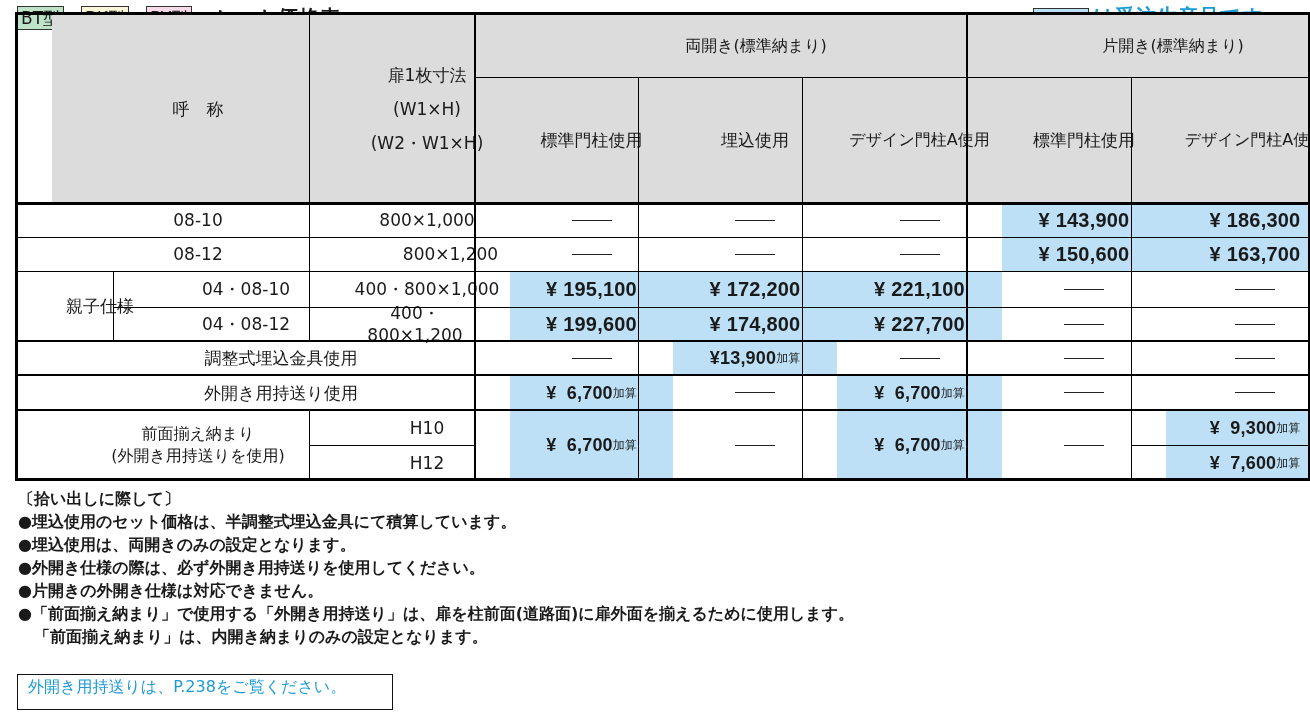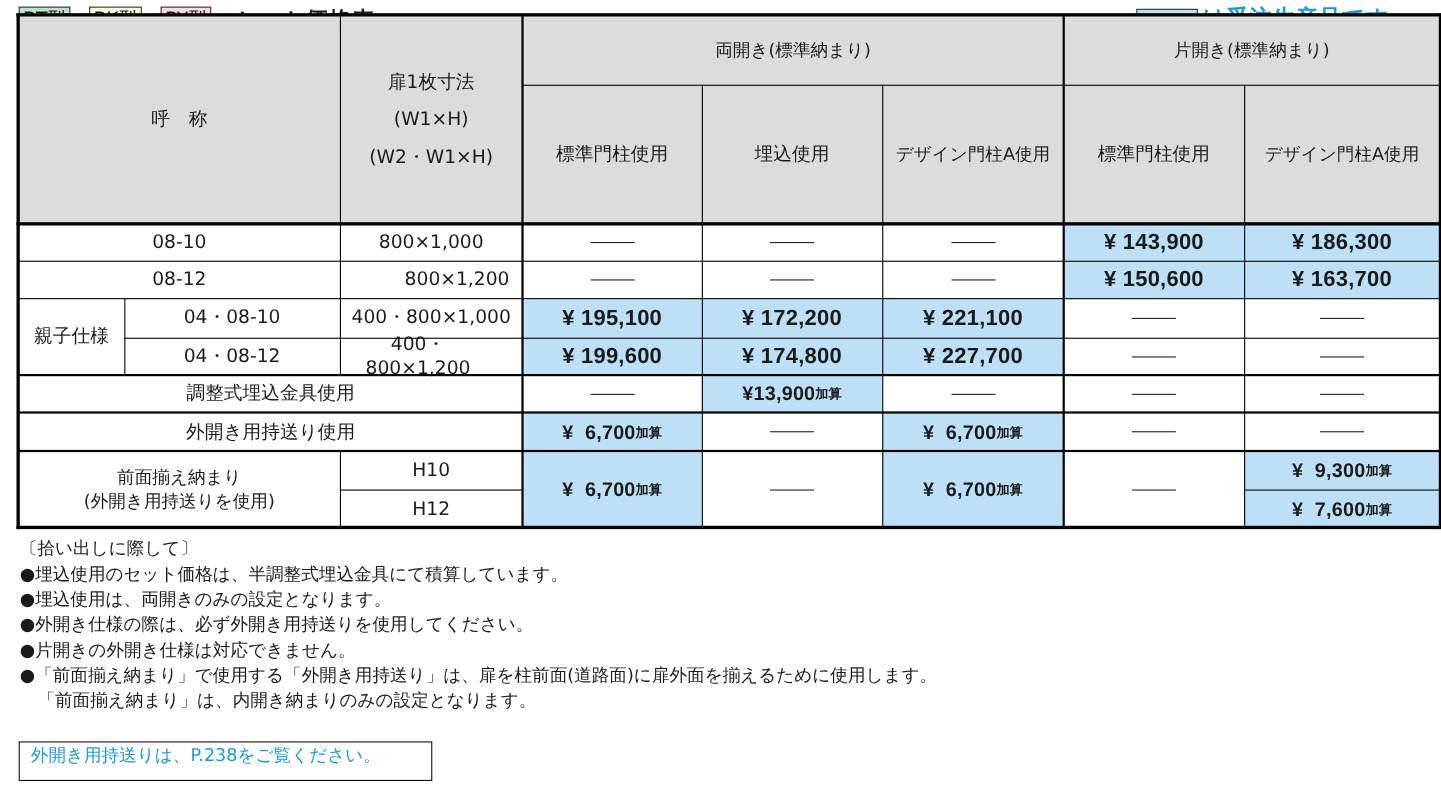--- a/index.html
+++ b/index.html
@@ -4,29 +4,29 @@
 <style>
   html, body { margin:0; padding:0; background:#ffffff; }
   body { width:1310px; height:724px; position:relative; overflow:hidden;
          font-family:"DejaVu Sans","Liberation Sans",sans-serif; color:#1a1a1a; }
   .tag { position:absolute; top:6px; height:24px; border:1px solid #333; font-size:17px;
          line-height:22px; padding:0 3px; box-sizing:border-box; }
   .title { position:absolute; left:213px; top:3px; font-size:21px; font-weight:bold; line-height:30px; }
   .legend-swatch { position:absolute; left:1033px; top:8px; width:56px; height:22px; background:#bde0f7; border:1px solid #333; box-sizing:border-box; }
   .legend-text { position:absolute; left:1093px; top:2px; font-size:21px; color:#1d9ad6; font-weight:bold; line-height:30px; }
   .cell { position:absolute; box-sizing:border-box; display:flex; align-items:center; justify-content:center;
-          text-align:center; font-size:17px; line-height:22px; }
+          text-align:center; font-size:17px; line-height:22px;margin-left:35px; }
   .hdr { background:#dcdcdc; }
   .blue { background:#bde0f7; }
   .price { font-weight:bold; font-size:20px; font-family:"Liberation Sans",sans-serif; letter-spacing:0.2px; }
-  .suffix { font-size:12px; font-weight:bold; }
+  .suffix { font-size:12px; font-weight:normal; }
   .dash { display:inline-block; width:40px; height:0; border-top:1.5px solid #222; }
   .hline { position:absolute; background:#000; }
   .vline { position:absolute; background:#000; }
-  .notes { position:absolute; left:18px; top:487px; font-size:16px; line-height:23px; }
+  .notes { position:absolute; left:18px; top:487px; font-size:16px; line-height:23px;font-weight:bold; }
   .notes div { white-space:nowrap; }
   .link-box { position:absolute; left:17px; top:674px; width:376px; height:36px; border:1.5px solid #111;
               box-sizing:border-box; color:#1d9ad6; font-size:16px; line-height:23px; padding-left:10px; }
   .multi { flex-direction:column; }
 </style>
 </head>
 <body>
 
 <div class="tag" style="left:17px;background:#bfe3c8;">BT型</div>
 <div class="tag" style="left:81px;background:#fbf6d9;">BK型</div>

